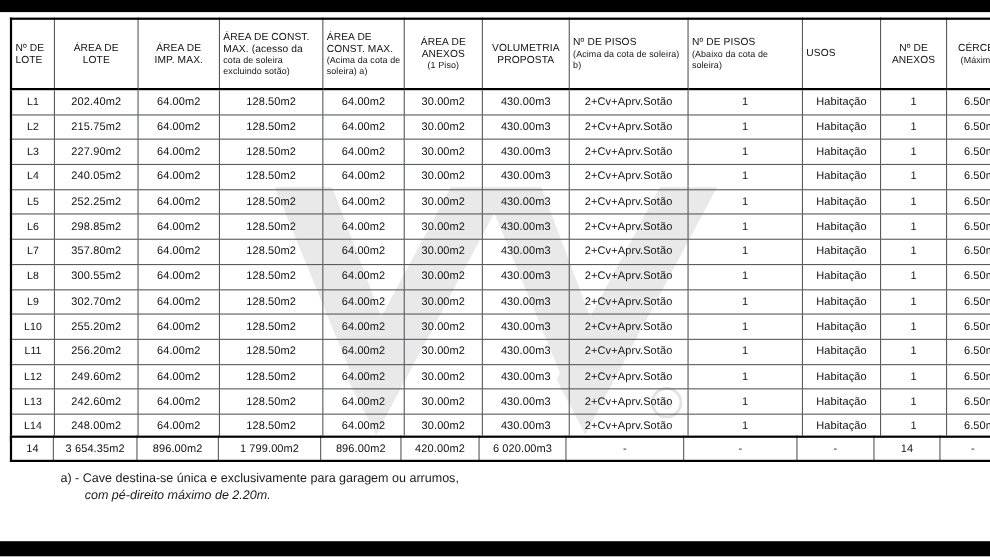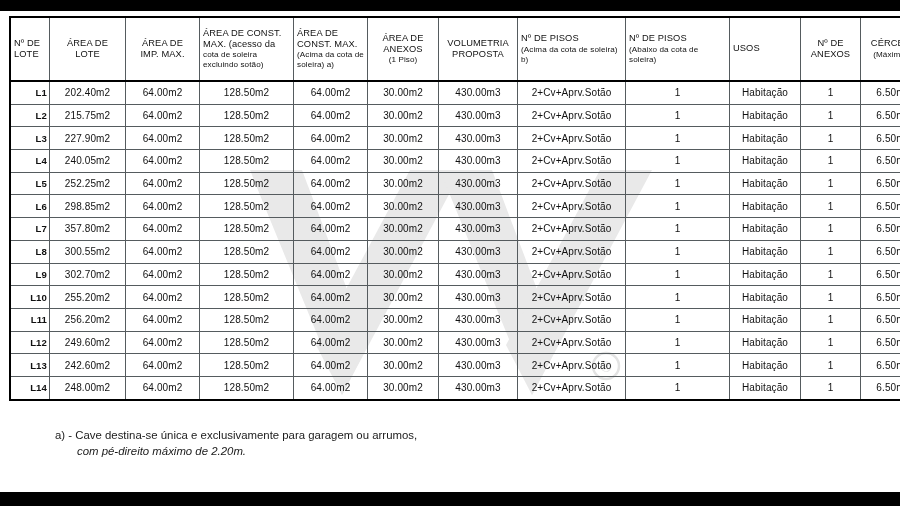--- a/index.html
+++ b/index.html
@@ -96,22 +96,21 @@
   thead td.lead .t1, thead td.lead .sub { text-align: left; }
 
   tbody td {
     font-size: 10px;
     height: 21.7px;
     line-height: 13px;
     letter-spacing: .1px;
   }
   tbody td.lot {
     font-size: 9.6px;
-    text-align: right;
-    font-weight: bold;
+    text-align: center;
   }
   tbody td.usos, tbody td.pisos {
     font-size: 10px;
   }
   
   .c0 { width: 33px; }
   .c1 { width: 71px; }
   .c2 { width: 69px; }
   .c3 { width: 88px; }
   .c4 { width: 68px; }
@@ -440,20 +439,40 @@
             <td class="c7 pisos">2+Cv+Aprv.Sotão</td>
             <td class="c8">1</td>
             <td class="c9 usos">Habitação</td>
             <td class="c10">1</td>
             <td class="c11">6.50m</td>
           </tr>
         </tbody>
     </table>
   </div>
 
+  <div class="tot-wrap">
+    <table class="tot">
+      <tbody id="tot-body">
+          <tr>
+            <td class="c0">14</td>
+            <td class="c1">3 654.35m2</td>
+            <td class="c2">896.00m2</td>
+            <td class="c3">1 799.00m2</td>
+            <td class="c4">896.00m2</td>
+            <td class="c5">420.00m2</td>
+            <td class="c6">6 020.00m3</td>
+            <td class="c7">-</td>
+            <td class="c8">-</td>
+            <td class="c9">-</td>
+            <td class="c10">14</td>
+            <td class="c11">-</td>
+          </tr>
+        </tbody>
+    </table>
+  </div>
 
   <div class="notes">
     <div class="note">a) - Cave destina-se única e exclusivamente para garagem ou arrumos,</div>
     <div class="note indent">com pé-direito máximo de 2.20m.</div>
   </div>
 
   <div class="bar-bottom"></div>
 </div>
 
 </body></html>

